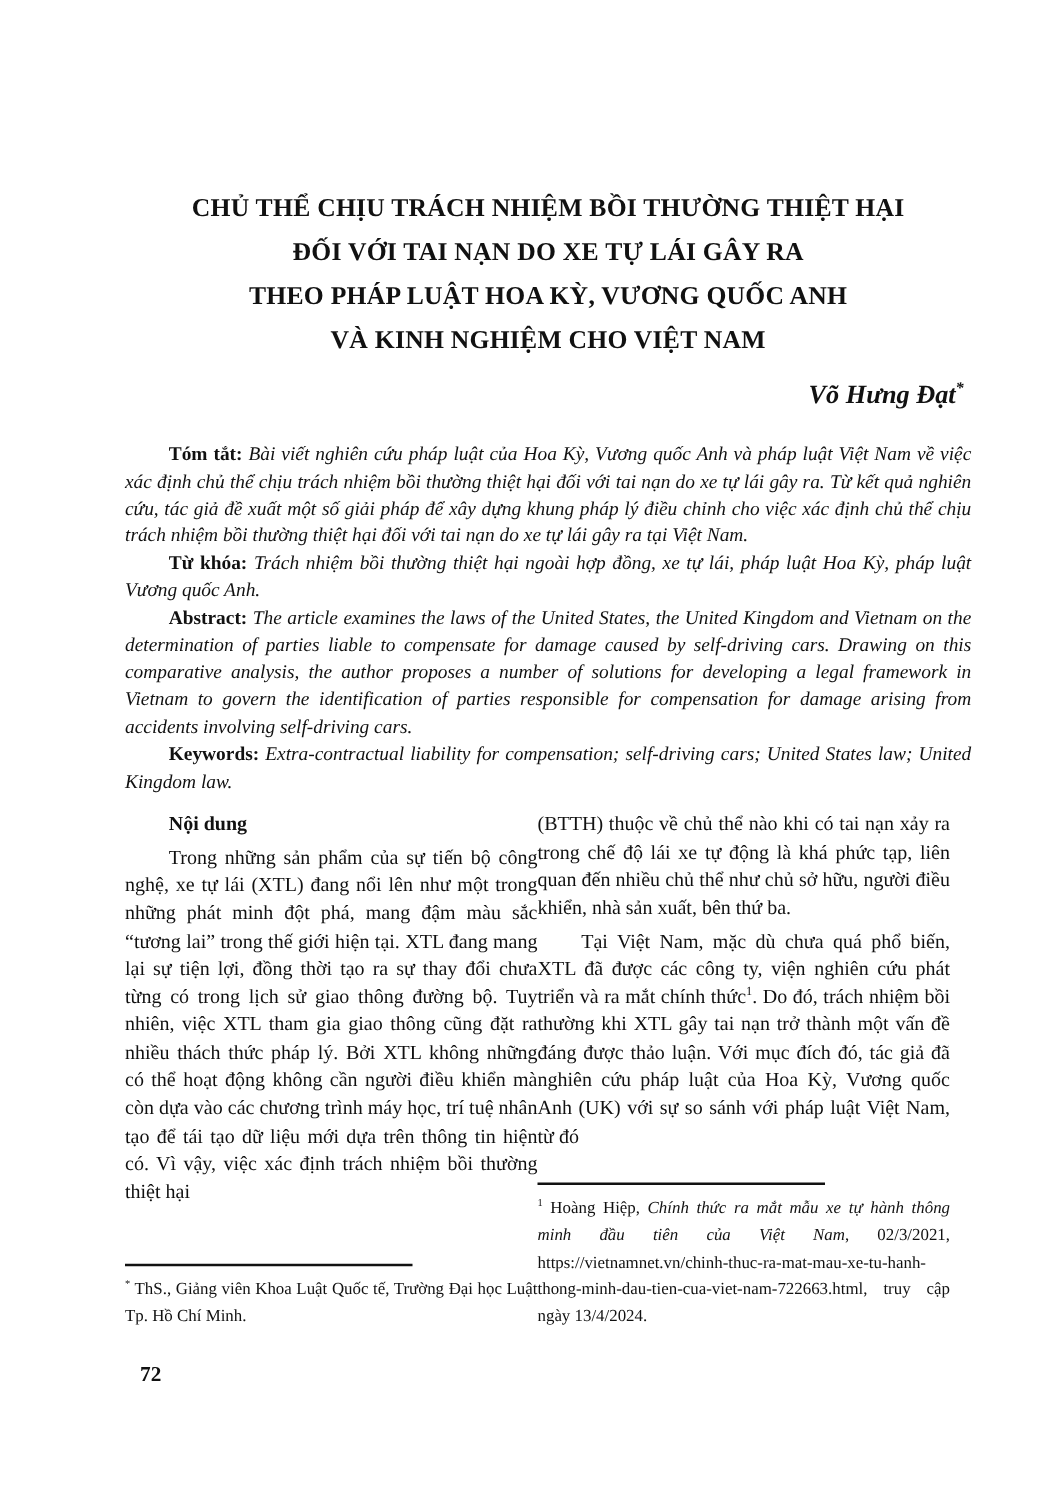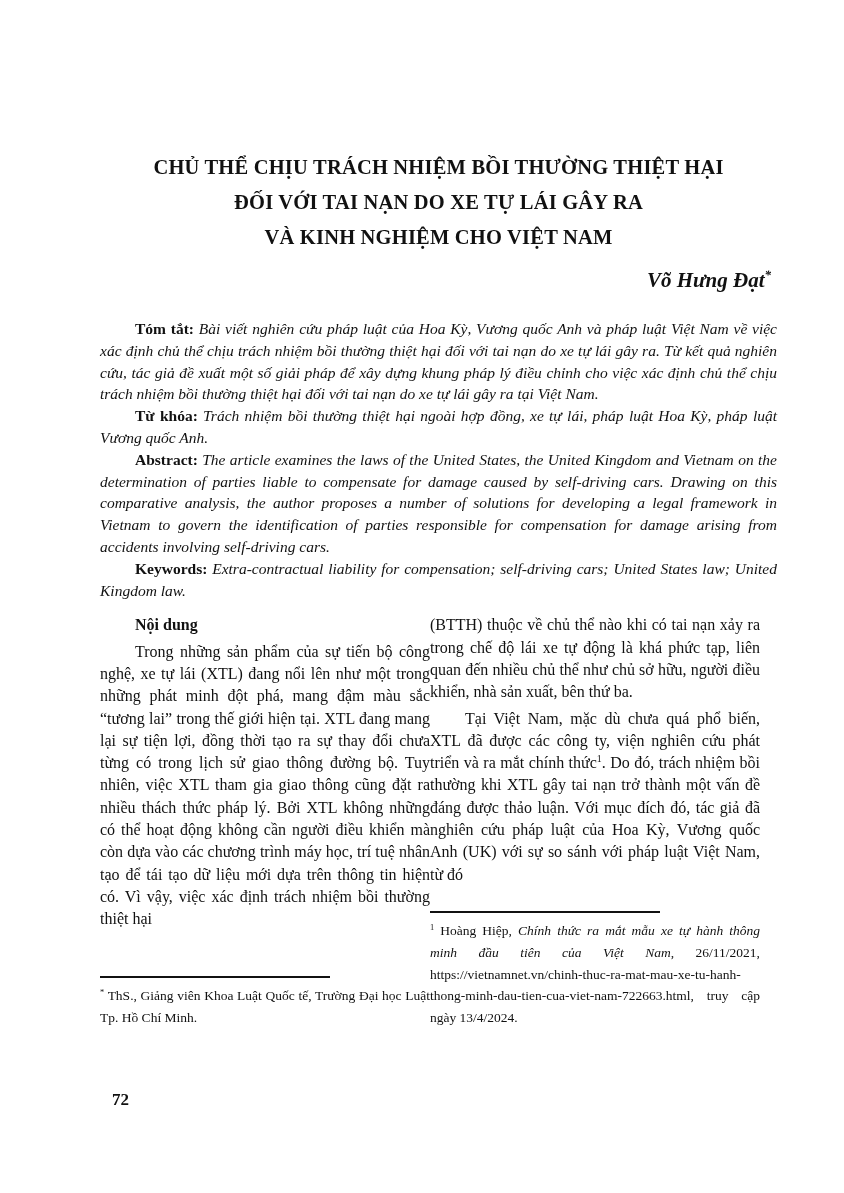--- a/index.html
+++ b/index.html
@@ -97,20 +97,21 @@
 </style>
 </head>
 <body>
 
 <div class="page">
   <div class="content">
 
     <h1 class="title">
       <span>CHỦ THỂ CHỊU TRÁCH NHIỆM BỒI THƯỜNG THIỆT HẠI</span>
       <span>ĐỐI VỚI TAI NẠN DO XE TỰ LÁI GÂY RA</span>
+      <span>THEO PHÁP LUẬT HOA KỲ, VƯƠNG QUỐC ANH</span>
       <span>VÀ KINH NGHIỆM CHO VIỆT NAM</span>
     </h1>
 
     <div class="author">
       <span>Võ Hưng Đạt</span><sup>*</sup>
     </div>
 
     <div class="frontmatter">
       <p class="fm-para">
         <span class="fm-label">Tóm tắt:</span><span> Bài viết nghiên cứu pháp luật của Hoa Kỳ, Vương quốc Anh và pháp luật Việt Nam về việc xác định chủ thể chịu trách nhiệm bồi thường thiệt hại đối với tai nạn do xe tự lái gây ra. Từ kết quả nghiên cứu, tác giả đề xuất một số giải pháp để xây dựng khung pháp lý điều chỉnh cho việc xác định chủ thể chịu trách nhiệm bồi thường thiệt hại đối với tai nạn do xe tự lái gây ra tại Việt Nam.</span>
@@ -140,21 +141,21 @@
       </div>
 
       <div class="col">
         <p class="body-para no-indent">(BTTH) thuộc về chủ thể nào khi có tai nạn xảy ra trong chế độ lái xe tự động là khá phức tạp, liên quan đến nhiều chủ thể như chủ sở hữu, người điều khiển, nhà sản xuất, bên thứ ba.</p>
         <p class="body-para">
           <span>Tại Việt Nam, mặc dù chưa quá phổ biến, XTL đã được các công ty, viện nghiên cứu phát triển và ra mắt chính thức</span><sup>1</sup><span>. Do đó, trách nhiệm bồi thường khi XTL gây tai nạn trở thành một vấn đề đáng được thảo luận. Với mục đích đó, tác giả đã nghiên cứu pháp luật của Hoa Kỳ, Vương quốc Anh (UK) với sự so sánh với pháp luật Việt Nam, từ đó</span>
         </p>
         <div class="footnote-block">
           <hr class="footnote-rule">
           <p class="footnote">
-            <sup>1</sup><span> Hoàng Hiệp, </span><span class="fn-italic">Chính thức ra mắt mẫu xe tự hành thông minh đầu tiên của Việt Nam</span><span>, 26/11/2021, https://vietnamnet.vn/chinh-thuc-ra-mat-mau-xe-tu-hanh-thong-minh-dau-tien-cua-viet-nam-722663.html, truy cập ngày 13/4/2024.</span>
+            <sup>1</sup><span> Hoàng Hiệp, </span><span class="fn-italic">Chính thức ra mắt mẫu xe tự hành thông minh đầu tiên của Việt Nam</span><span>, 02/3/2021, https://vietnamnet.vn/chinh-thuc-ra-mat-mau-xe-tu-hanh-thong-minh-dau-tien-cua-viet-nam-722663.html, truy cập ngày 13/4/2024.</span>
           </p>
         </div>
       </div>
 
     </div>
   </div>
 
   <div class="page-number">72</div>
 </div>
 

